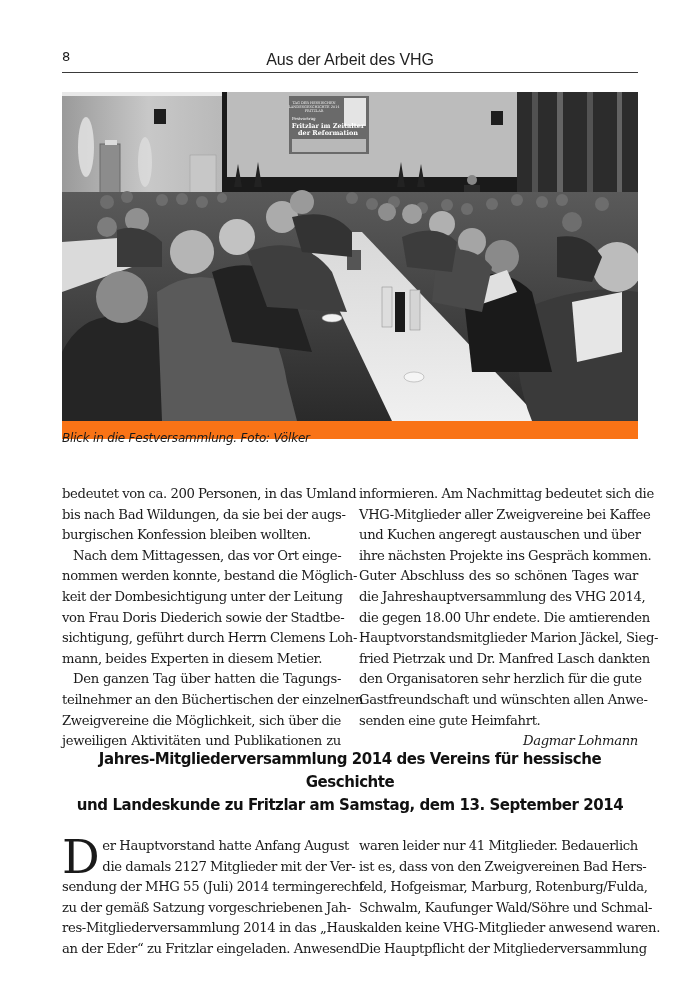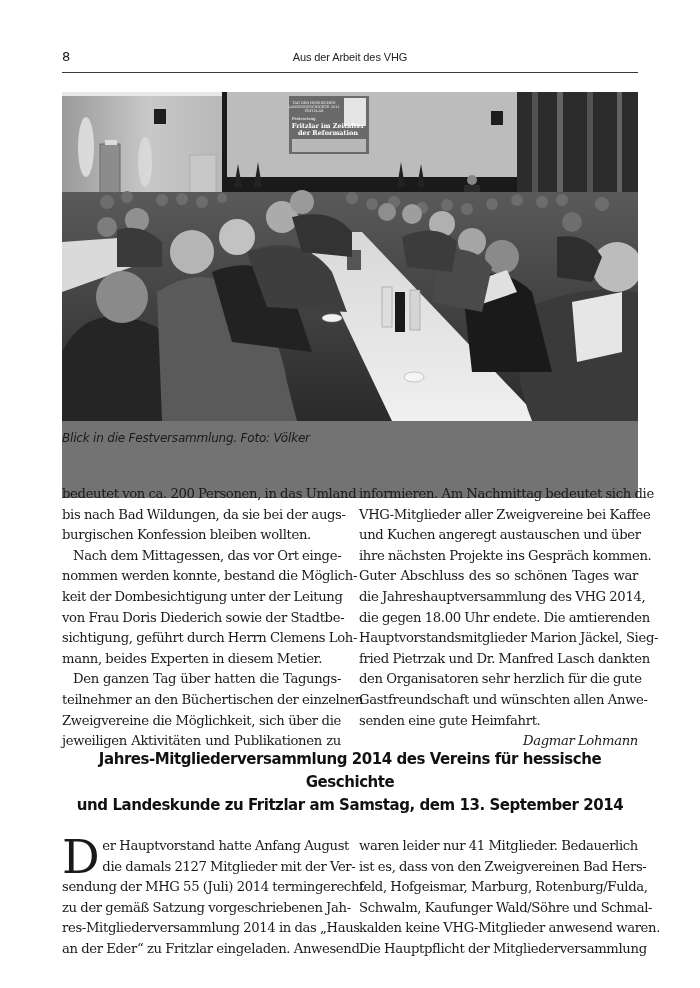--- a/index.html
+++ b/index.html
@@ -1,20 +1,20 @@
 <!DOCTYPE html>
 <html><head>
 <meta charset="utf-8">
 <style>
   html, body { margin: 0; padding: 0; background: #ffffff; }
   body { width: 700px; height: 988px; position: relative; overflow: hidden; color: #1a1a1a; }
   .header { position: absolute; left: 62px; top: 46px; width: 576px; height: 26px; border-bottom: 1.3px solid #3a3a3a; }
   .page-num { position: absolute; left: 0; top: 3px; font-family: "DejaVu Sans", sans-serif; font-size: 13px; }
-  .running-head { position: absolute; left: 0; right: 0; top: 5px; text-align: center; font-family: "Liberation Sans", sans-serif; font-size: 11px; color: #222; letter-spacing: -0.1px; }
-  .photo { position: absolute; left: 62px; top: 92px; width: 576px; height: 406px; overflow: hidden; background: #737373; text-align: center; }
+  .running-head { position: absolute; left: 0; right: 0; top: 5px; text-align: center; font-family: "Liberation Sans", sans-serif; font-size: 16px; color: #222; letter-spacing: -0.1px; }
+  .photo { position: absolute; left: 62px; top: 92px; width: 576px; height: 347px; overflow: hidden; background: #f97316; text-align: center; }
   .caption { position: absolute; left: 62px; top: 431px; font-family: "DejaVu Sans", sans-serif; font-style: italic; font-size: 12px; color: #1a1a1a; letter-spacing: -0.2px; }
   .col { position: absolute; width: 279px; font-family: "DejaVu Serif", serif; font-size: 13.2px; line-height: 20.6px; text-align: justify; letter-spacing: -0.35px; word-spacing: -0.3px; margin-top: 28px; }
   .col-l1 { left: 62px; top: 456px; }
   .col-r1 { left: 359px; top: 456px; }
   .signature { text-align: right !important; font-style: italic; }
   .article-title { position: absolute; left: 62px; top: 748px; width: 576px; text-align: center; font-family: "DejaVu Sans", sans-serif; font-weight: bold; font-size: 15px; line-height: 23px; letter-spacing: -0.45px; color: #111; }
   .col-l2 { left: 62px; top: 808px; }
   .col-r2 { left: 359px; top: 808px; }
   .dropcap { float: left; font-family: "DejaVu Serif", serif; font-size: 47px; line-height: 38px; margin: 2px 3px 0 0; padding: 0; }
   .ln { display: block; text-align: justify; text-align-last: justify; height: 20.6px; white-space: nowrap; overflow: visible; }

